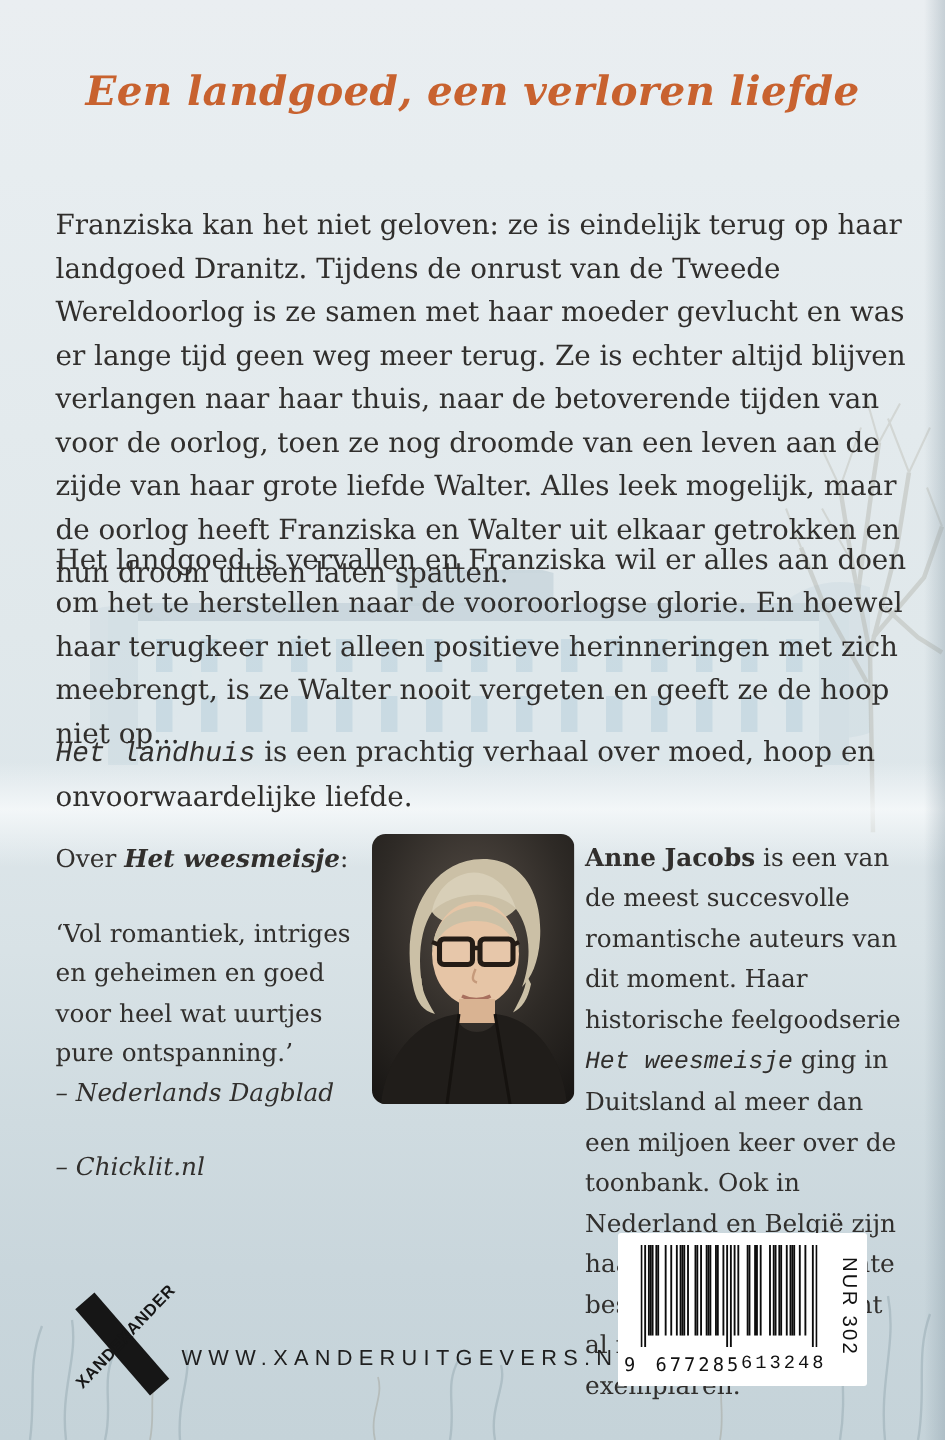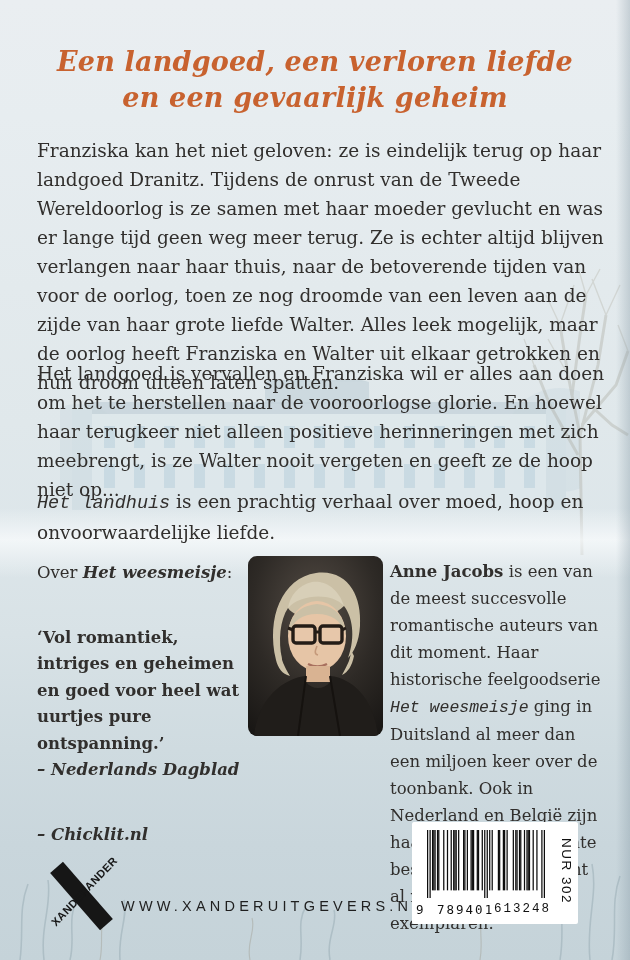--- a/index.html
+++ b/index.html
@@ -41,21 +41,21 @@
   #para2{top:359px;}
   #para3{top:487px;}
   .cols-left{
     position:absolute;left:37px;top:560px;width:212px;
     color:#312f2d;font-size:16.5px;line-height:26.5px;
   }
   .cols-right{
     position:absolute;left:390px;top:558px;width:218px;
     color:#312f2d;font-size:16.5px;line-height:27px;
   }
-  .quote-block{margin-top:38px;font-weight:bold;}
+  .quote-block{margin-top:23px;}
   .quote-src{font-style:italic;}
   .b{font-weight:bold;}
   .i{font-style:italic;font-family:Liberation Mono, monospace;}
   .bi{font-weight:bold;font-style:italic;}
   
   .photo{
     position:absolute;left:248px;top:556px;width:135px;height:180px;
     border-radius:9px;overflow:hidden;
   }
   
@@ -183,21 +183,20 @@
       <path d="M100,120 C104,100 98,90 106,74"></path>
         <path d="M250,120 C246,102 256,92 252,78"></path>
       <path d="M480,120 C484,98 476,86 486,68"></path>
     </g>
   </svg>
 
   <div class="fogband"></div>
 
   <div class="heading">
     <div>Een landgoed, een verloren liefde</div>
-    <div>en een gevaarlijk geheim</div>
   </div>
 
   <div class="para" id="para1">Franziska kan het niet geloven: ze is eindelijk terug op haar landgoed Dranitz. Tijdens de onrust van de Tweede Wereldoorlog is ze samen met haar moeder gevlucht en was er lange tijd geen weg meer terug. Ze is echter altijd blijven verlangen naar haar thuis, naar de betoverende tijden van voor de oorlog, toen ze nog droomde van een leven aan de zijde van haar grote liefde Walter. Alles leek mogelijk, maar de oorlog heeft Franziska en Walter uit elkaar getrokken en hun droom uiteen laten spatten.</div>
   <div class="para" id="para2">Het landgoed is vervallen en Franziska wil er alles aan doen om het te herstellen naar de vooroorlogse glorie. En hoewel haar terugkeer niet alleen positieve herinneringen met zich meebrengt, is ze Walter nooit vergeten en geeft ze de hoop niet op...</div>
   <div class="para" id="para3"><span class="i">Het landhuis</span><span> is een prachtig verhaal over moed, hoop en onvoorwaardelijke liefde.</span></div>
 
   <div class="cols-left">
     <div><span>Over </span><span class="bi">Het weesmeisje</span><span>:</span></div>
     <div class="quote-block">
       <div>‘Vol romantiek, intriges en geheimen en goed voor heel wat uurtjes pure ontspanning.’</div>
@@ -296,19 +295,19 @@
         <rect x="80" y="0" width="1" height="35.5" fill="#0c0c0c"></rect>
         <rect x="81" y="0" width="1" height="35.5" fill="#0c0c0c"></rect>
         <rect x="82" y="0" width="1" height="35.5" fill="#0c0c0c"></rect>
         <rect x="85" y="0" width="1" height="35.5" fill="#0c0c0c"></rect>
         <rect x="88" y="0" width="1" height="35.5" fill="#0c0c0c"></rect>
         <rect x="92" y="0" width="1" height="40" fill="#0c0c0c"></rect>
         <rect x="94" y="0" width="1" height="40" fill="#0c0c0c"></rect>
       </svg>
     <div class="isbn-row">
       <span class="d1">9</span>
-      <span class="d2">789401</span>
+      <span class="d2">677285</span>
       <span class="d3">613248</span>
     </div>
     <div class="nur">NUR 302</div>
   </div>
 
 </div>
 
 </body></html>

